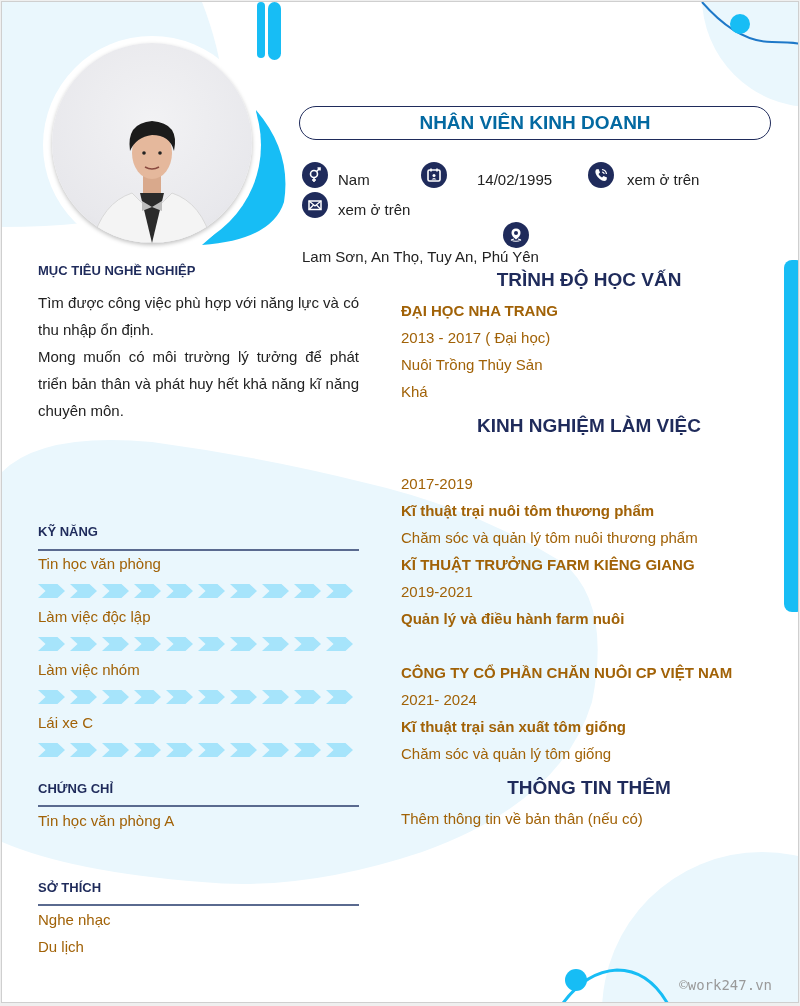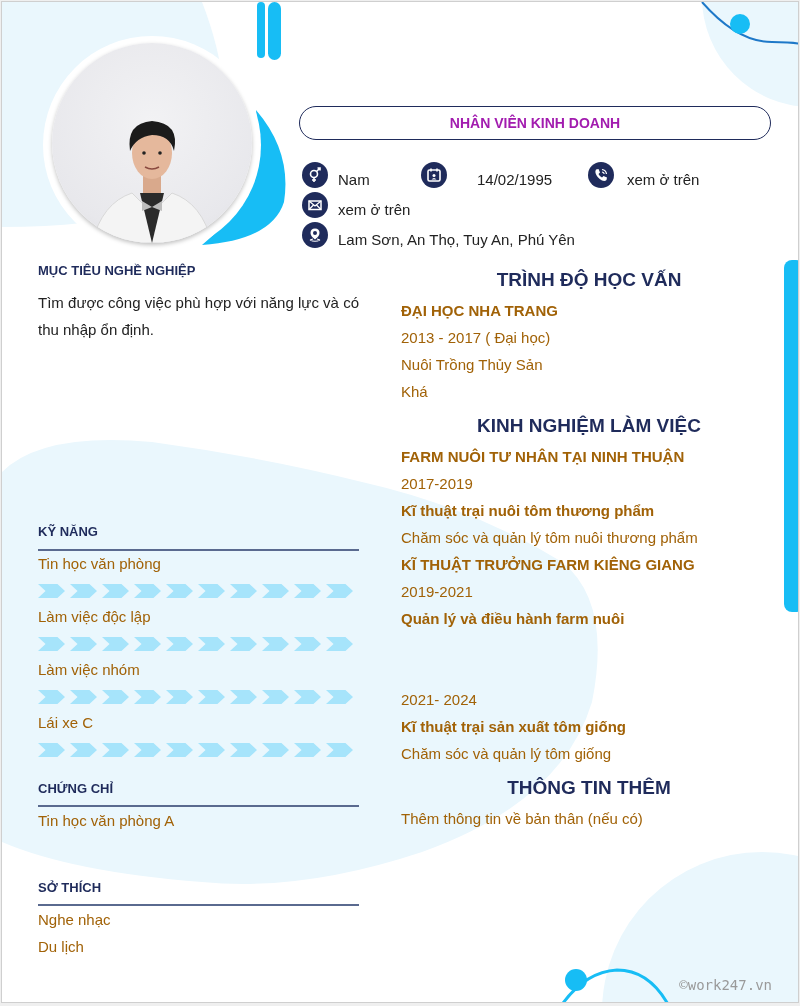--- a/index.html
+++ b/index.html
@@ -13,21 +13,21 @@
 
     
     .name {
       position: absolute; left: 298px; top: 48px; width: 472px; text-align: center;
       font-size: 38px; font-weight: bold; color: #1f2b5b; letter-spacing: 0.5px;
     }
     .title-pill {
       position: absolute; left: 297px; top: 104px; width: 472px; height: 34px;
       border: 1.5px solid #1f2b5b; border-radius: 17px;
       display: flex; align-items: center; justify-content: center;
-      font-size: 14px; font-weight: bold; color: #a21caf;
+      font-size: 19px; font-weight: bold; color: #0369a1;
     }
     .contact { position: absolute; display: flex; align-items: flex-end; font-size: 15px; color: #222; }
     .ic {
       width: 26px; height: 26px; border-radius: 50%; background: #1f2b5b;
       display: inline-flex; align-items: center; justify-content: center; margin-right: 10px;
       flex: 0 0 26px;
     }
     .ic svg { width: 16px; height: 16px; }
 
     
@@ -146,33 +146,34 @@
   </div>
   <div class="contact" style="left:300px; top:190px;">
     <span class="ic">
       <svg viewBox="0 0 16 16">
           <rect x="2" y="4" width="12" height="8.5" fill="none" stroke="#fff" stroke-width="1.5"></rect>
           <path d="M2,4 L8,9 L14,4 M2,12.5 L6.5,8 M14,12.5 L9.5,8" stroke="#fff" stroke-width="1.3" fill="none"></path>
         </svg>
     </span>
     <span>xem ở trên</span>
   </div>
-  <div class="contact" style="left:300px; top:220px;">
+  <div class="contact" style="left:300px; top:220px;flex-direction:column;">
     <span class="ic">
       <svg viewBox="0 0 16 16">
           <path d="M8,1.5 Q12.5,1.5 12.5,6 Q12.5,9 8,12.5 Q3.5,9 3.5,6 Q3.5,1.5 8,1.5 Z" fill="#fff"></path>
           <circle cx="8" cy="6" r="2" fill="#1f2b5b"></circle>
           <path d="M3,13 L6,12 M13,13 L10,12 M3,13 Q8,15.5 13,13" stroke="#fff" stroke-width="1.2" fill="none"></path>
         </svg>
     </span>
     <span>Lam Sơn, An Thọ, Tuy An, Phú Yên</span>
   </div>
 
   <div class="h-left" style="top:261px;">MỤC TIÊU NGHỀ NGHIỆP</div>
   <div class="para" style="top:287px;">Tìm được công việc phù hợp với năng lực và có thu nhập ổn định.</div>
+  <div class="para" style="top:341px;">Mong muốn có môi trường lý tưởng để phát triển bản thân và phát huy hết khả năng kĩ năng chuyên môn.</div>
 
   <div class="h-left" style="top:522px;">KỸ NĂNG</div>
   <div class="h-rule" style="top:547px;"></div>
 
   <div class="txt" style="left:36px; top:548px;">Tin học văn phòng</div>
   <div class="skill-bar" style="top:582px;">
     <span class="chev"></span>
       <span class="chev"></span>
       <span class="chev"></span>
       <span class="chev"></span>
@@ -236,29 +237,29 @@
   <div class="txt" style="left:36px; top:931px;">Du lịch</div>
 
   <div class="h-right" style="top:267px;">TRÌNH ĐỘ HỌC VẤN</div>
   <div class="txt b" style="left:399px; top:295px;">ĐẠI HỌC NHA TRANG</div>
   <div class="txt" style="left:399px; top:322px;">2013 - 2017 ( Đại học)</div>
   <div class="txt" style="left:399px; top:349px;">Nuôi Trồng Thủy Sản</div>
   <div class="txt" style="left:399px; top:376px;">Khá</div>
 
   <div class="h-right" style="top:413px;">KINH NGHIỆM LÀM VIỆC</div>
 
-  <div class="txt b" style="left:399px; top:441px;">FARM NUÔI TƯ NHÂN TẠI NINH THUẬN</div>
   <div class="txt" style="left:399px; top:468px;">2017-2019</div>
   <div class="txt b" style="left:399px; top:495px;">Kĩ thuật trại nuôi tôm thương phẩm</div>
   <div class="txt" style="left:399px; top:522px;">Chăm sóc và quản lý tôm nuôi thương phẩm</div>
 
   <div class="txt b" style="left:399px; top:549px;">KĨ THUẬT TRƯỞNG FARM KIÊNG GIANG</div>
   <div class="txt" style="left:399px; top:576px;">2019-2021</div>
   <div class="txt b" style="left:399px; top:603px;">Quản lý và điều hành farm nuôi</div>
 
+  <div class="txt b" style="left:399px; top:657px;">CÔNG TY CỔ PHẦN CHĂN NUÔI CP VIỆT NAM</div>
   <div class="txt" style="left:399px; top:684px;">2021- 2024</div>
   <div class="txt b" style="left:399px; top:711px;">Kĩ thuật trại sản xuất tôm giống</div>
   <div class="txt" style="left:399px; top:738px;">Chăm sóc và quản lý tôm giống</div>
 
   <div class="h-right" style="top:775px;">THÔNG TIN THÊM</div>
   <div class="txt" style="left:399px; top:803px;">Thêm thông tin về bản thân (nếu có)</div>
 
   <div class="watermark">©work247.vn</div>
 </div>
 

